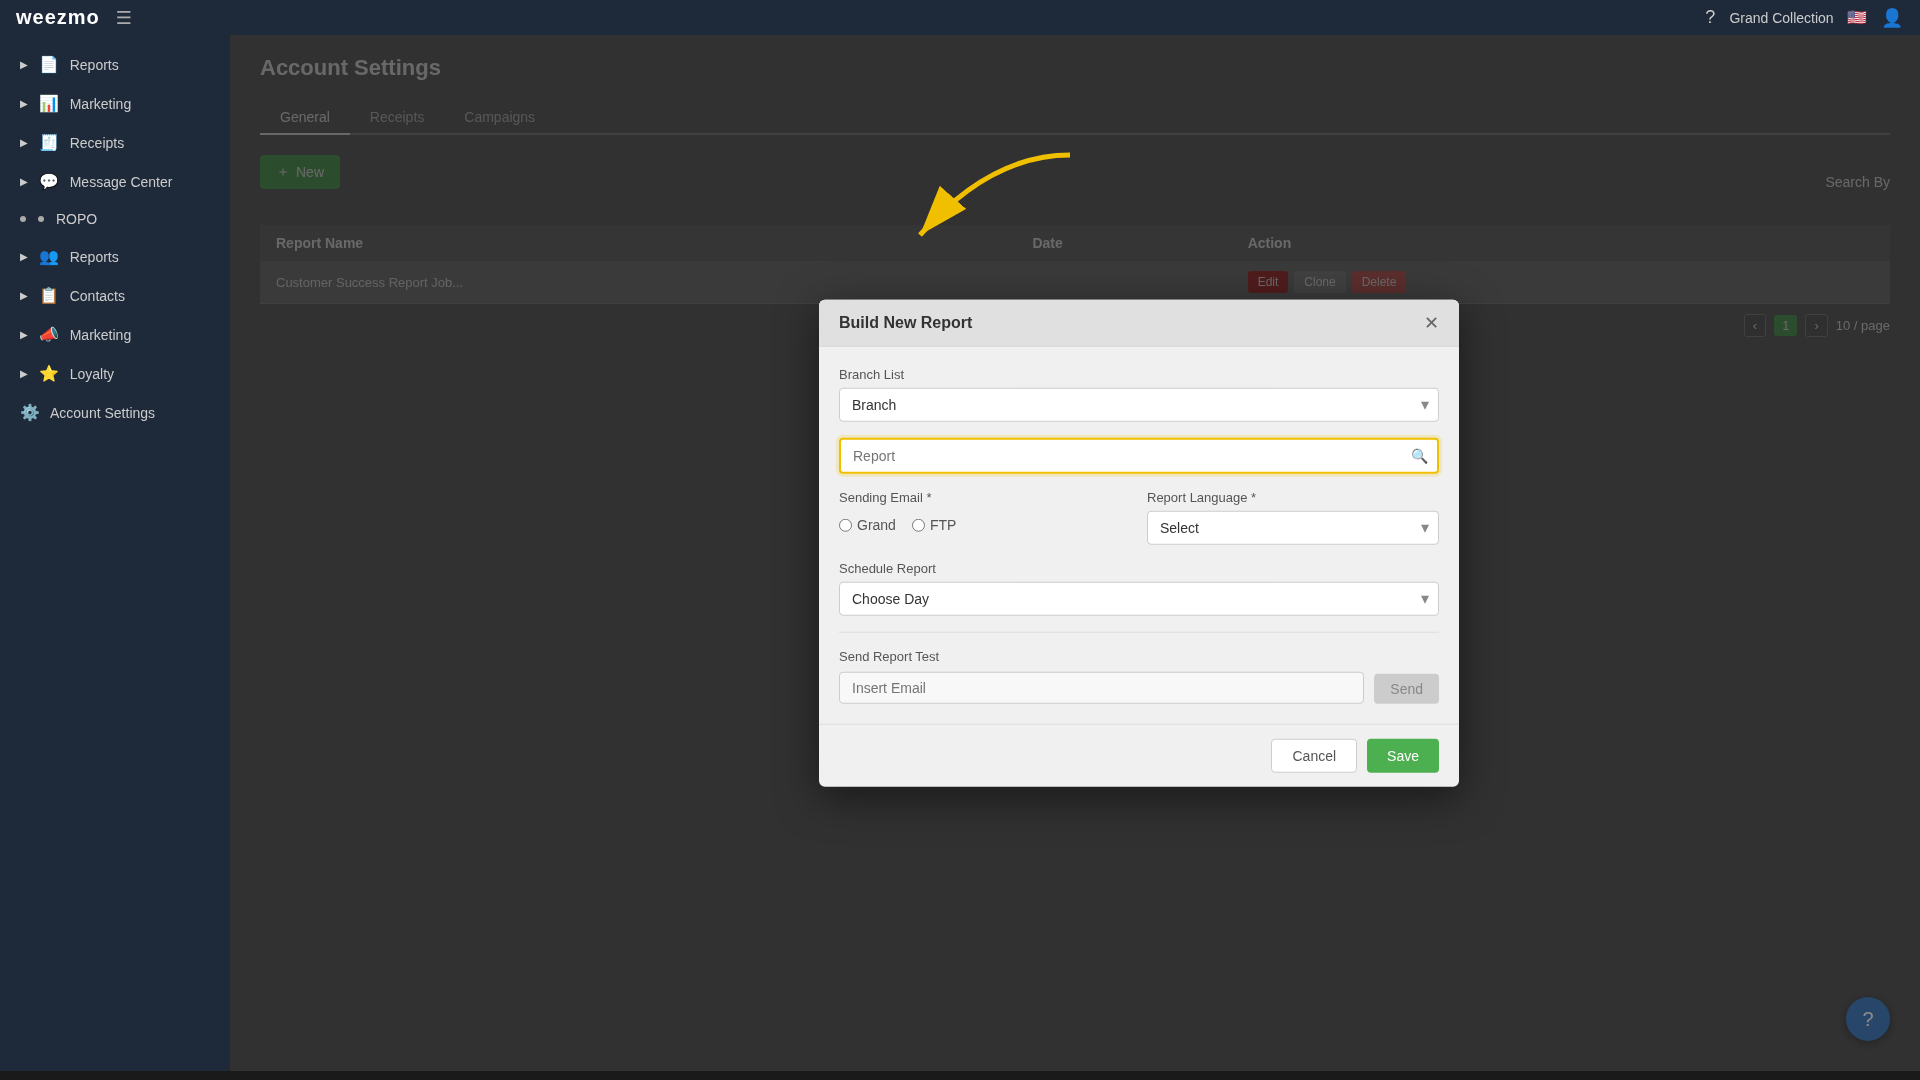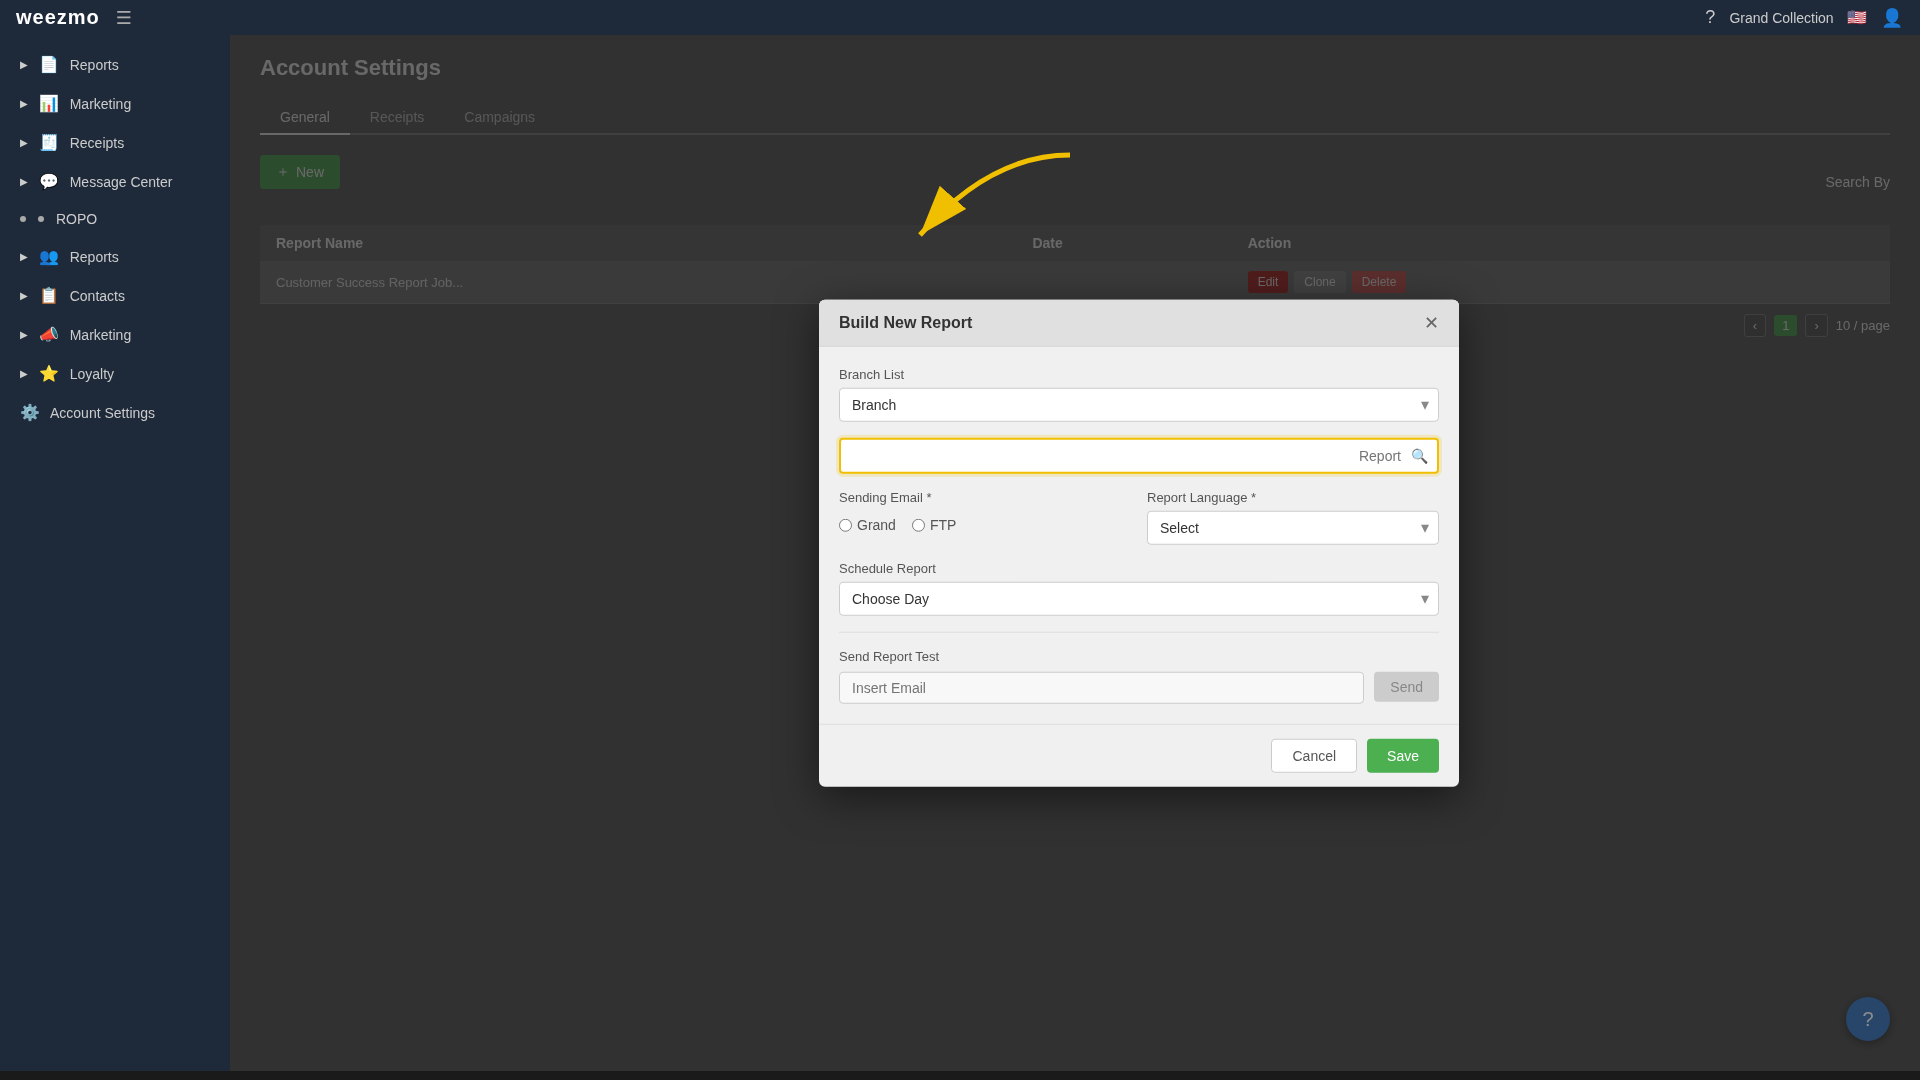--- a/index.html
+++ b/index.html
@@ -248,21 +248,20 @@
     .report-input {
       width: 100%;
       padding: 8px 36px 8px 12px;
       border: 2px solid #f0c000;
       border-radius: 4px;
       font-size: 14px;
       background: white;
       color: #333;
       outline: none;
       box-shadow: 0 0 0 3px rgba(240,192,0,0.2);
-      text-align: right;
     }
     .report-input-icon {
       position: absolute;
       right: 10px;
       top: 50%;
       transform: translateY(-50%);
       color: #aaa;
       font-size: 14px;
     }
 
@@ -293,21 +292,21 @@
     .send-test-section { margin-top: 4px; }
     .send-test-label {
       font-size: 13px;
       color: #555;
       margin-bottom: 8px;
       display: block;
     }
     .send-test-row {
       display: flex;
       gap: 10px;
-      align-items: flex-start;
+      align-items: flex-end;
     }
     .send-test-input {
       flex: 1;
       padding: 7px 12px;
       border: 1px solid #ccc;
       border-radius: 4px;
       font-size: 14px;
       background: #f8f8f8;
       color: #aaa;
     }

